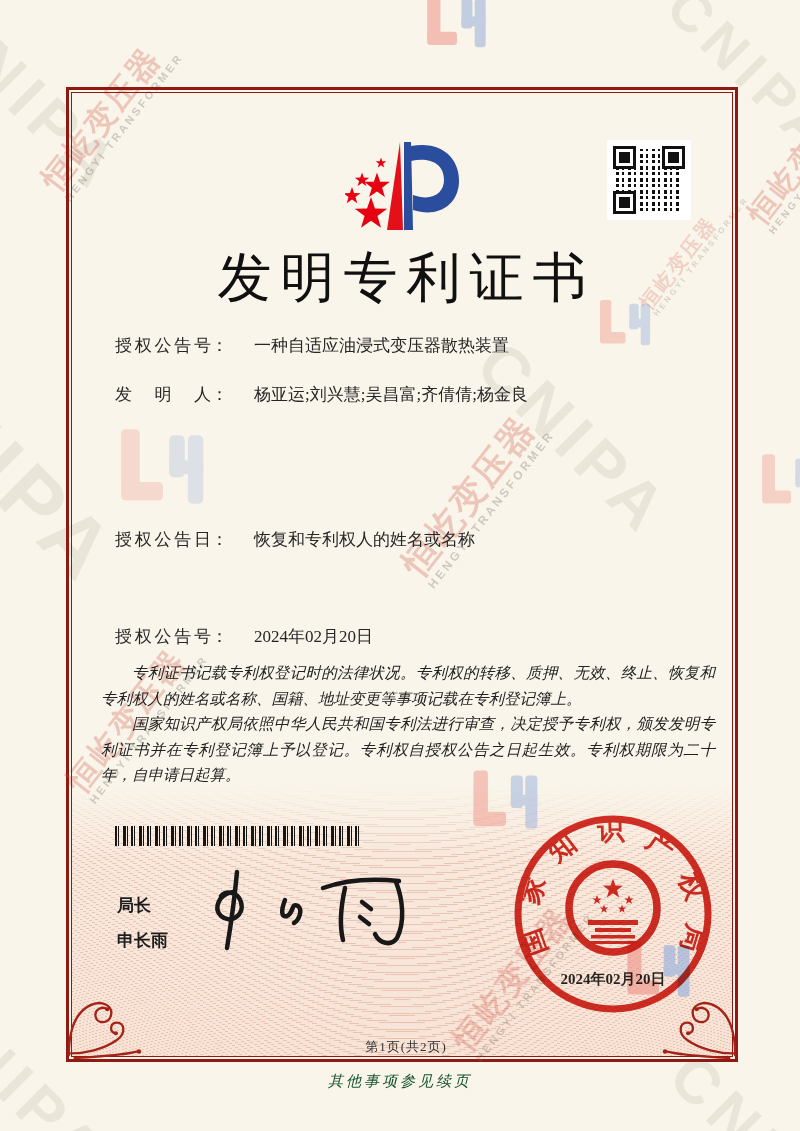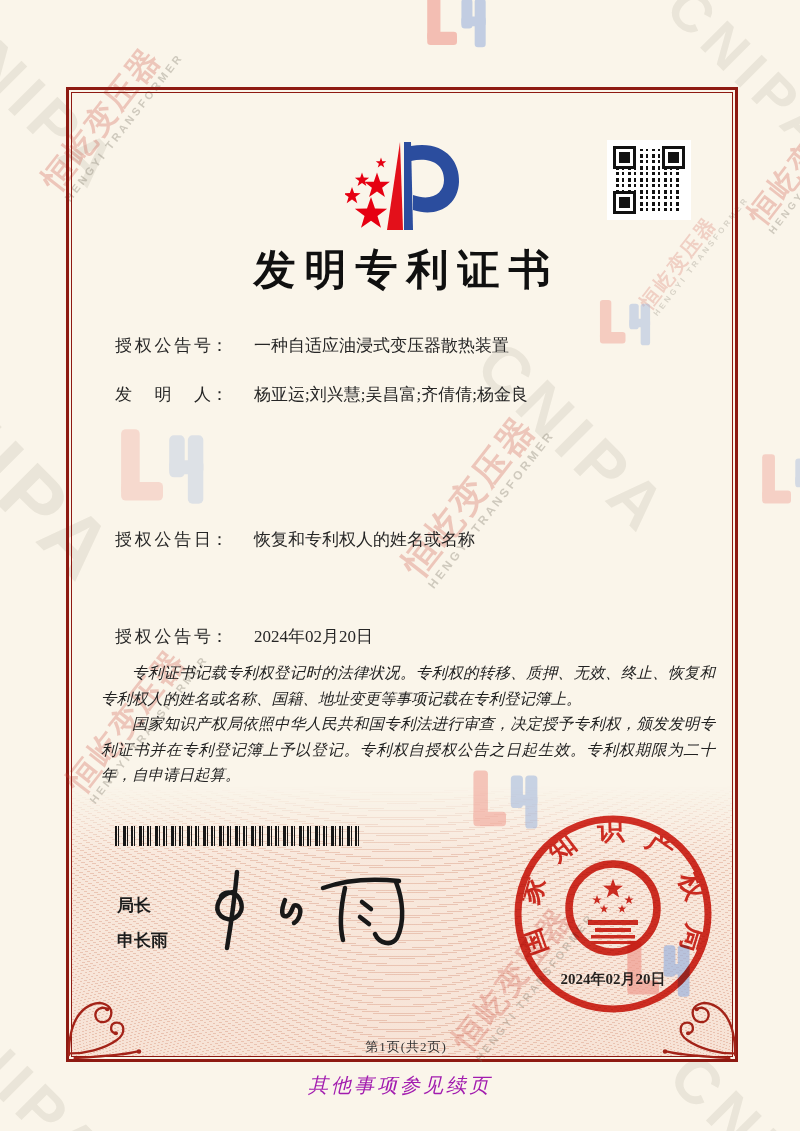--- a/index.html
+++ b/index.html
@@ -50,21 +50,21 @@
     position:absolute;left:9px;top:9px;right:9px;bottom:9px;
     background-image:
       repeating-linear-gradient(0deg, rgba(255,255,255,0) 0 3px, #fff 3px 5px, rgba(255,255,255,0) 5px 9px, #fff 9px 12px),
       repeating-linear-gradient(90deg, #111 0 3px, transparent 3px 6px, #111 6px 8px, transparent 8px 12px);
   }
   .qr-f{position:absolute;width:17px;height:17px;border:3px solid #111;background:#fff;}
   .qr-f::after{content:"";position:absolute;inset:3px;background:#111;}
   .qr-f.tl{left:6px;top:6px;} .qr-f.tr{right:6px;top:6px;} .qr-f.bl{left:6px;bottom:6px;}
   .title{
     position:absolute;left:0;right:0;top:152px;text-align:center;z-index:5;
-    font-size:42px;font-weight:bold;color:#101010;letter-spacing:9px;text-indent:9px;
+    font-size:54px;font-weight:normal;color:#101010;letter-spacing:9px;text-indent:9px;
   }
   
   .frow{position:absolute;left:46px;right:18px;white-space:nowrap;font-size:17px;color:#262626;z-index:5;}
   .flabel{display:inline-block;width:96px;text-align:justify;text-align-last:justify;vertical-align:bottom;}
   .fcolon{display:inline-block;}
   .fvalue{margin-left:26px;}
   .grp2{position:absolute;left:288px;top:0;}
   
   .paras{position:absolute;left:32px;width:614px;top:570px;z-index:5;
     font-size:15.5px;font-style:italic;line-height:25.5px;color:#222;text-align:justify;}
@@ -72,21 +72,21 @@
   
   .barcode{position:absolute;left:46px;top:736px;width:245px;height:20px;z-index:5;
     background:repeating-linear-gradient(90deg,#161616 0 2px,transparent 2px 3px,#161616 3px 4px,transparent 4px 8px,#161616 8px 11px,transparent 11px 12px,#161616 12px 13px,transparent 13px 16px);}
   .signer{position:absolute;left:48px;top:804px;z-index:5;
     font-family:"Liberation Sans","DejaVu Sans",sans-serif;font-weight:bold;font-size:17px;color:#1c1c1c;}
   .signer div{margin-bottom:12px;}
   .sig{position:absolute;left:130px;top:776px;z-index:5;}
   .seal{position:absolute;left:442px;top:722px;z-index:6;opacity:.94;mix-blend-mode:multiply;}
   .pagenote{position:absolute;left:8px;right:0;top:948px;text-align:center;font-size:13px;color:#333;letter-spacing:1px;z-index:5;}
   .contnote{position:absolute;left:0;right:0;top:1072px;text-align:center;z-index:2;
-    font-size:20px;font-style:italic;color:#a21caf;letter-spacing:3px;}
+    font-size:15px;font-style:italic;color:#14532d;letter-spacing:3px;}
   .wm-inframe{z-index:2;}
 </style>
 </head>
 <body>
 
 <svg width="0" height="0" style="position:absolute" aria-hidden="true">
   <defs>
     <path id="star5" d="M0,-10 L2.35,-3.24 L9.51,-3.09 L3.8,1.24 L5.88,8.09 L0,4 L-5.88,8.09 L-3.8,1.24 L-9.51,-3.09 L-2.35,-3.24 Z"></path>
     <g id="lhsym">
       <rect x="2" y="2" width="12" height="42" rx="3" fill="#ef9b8f"></rect>

